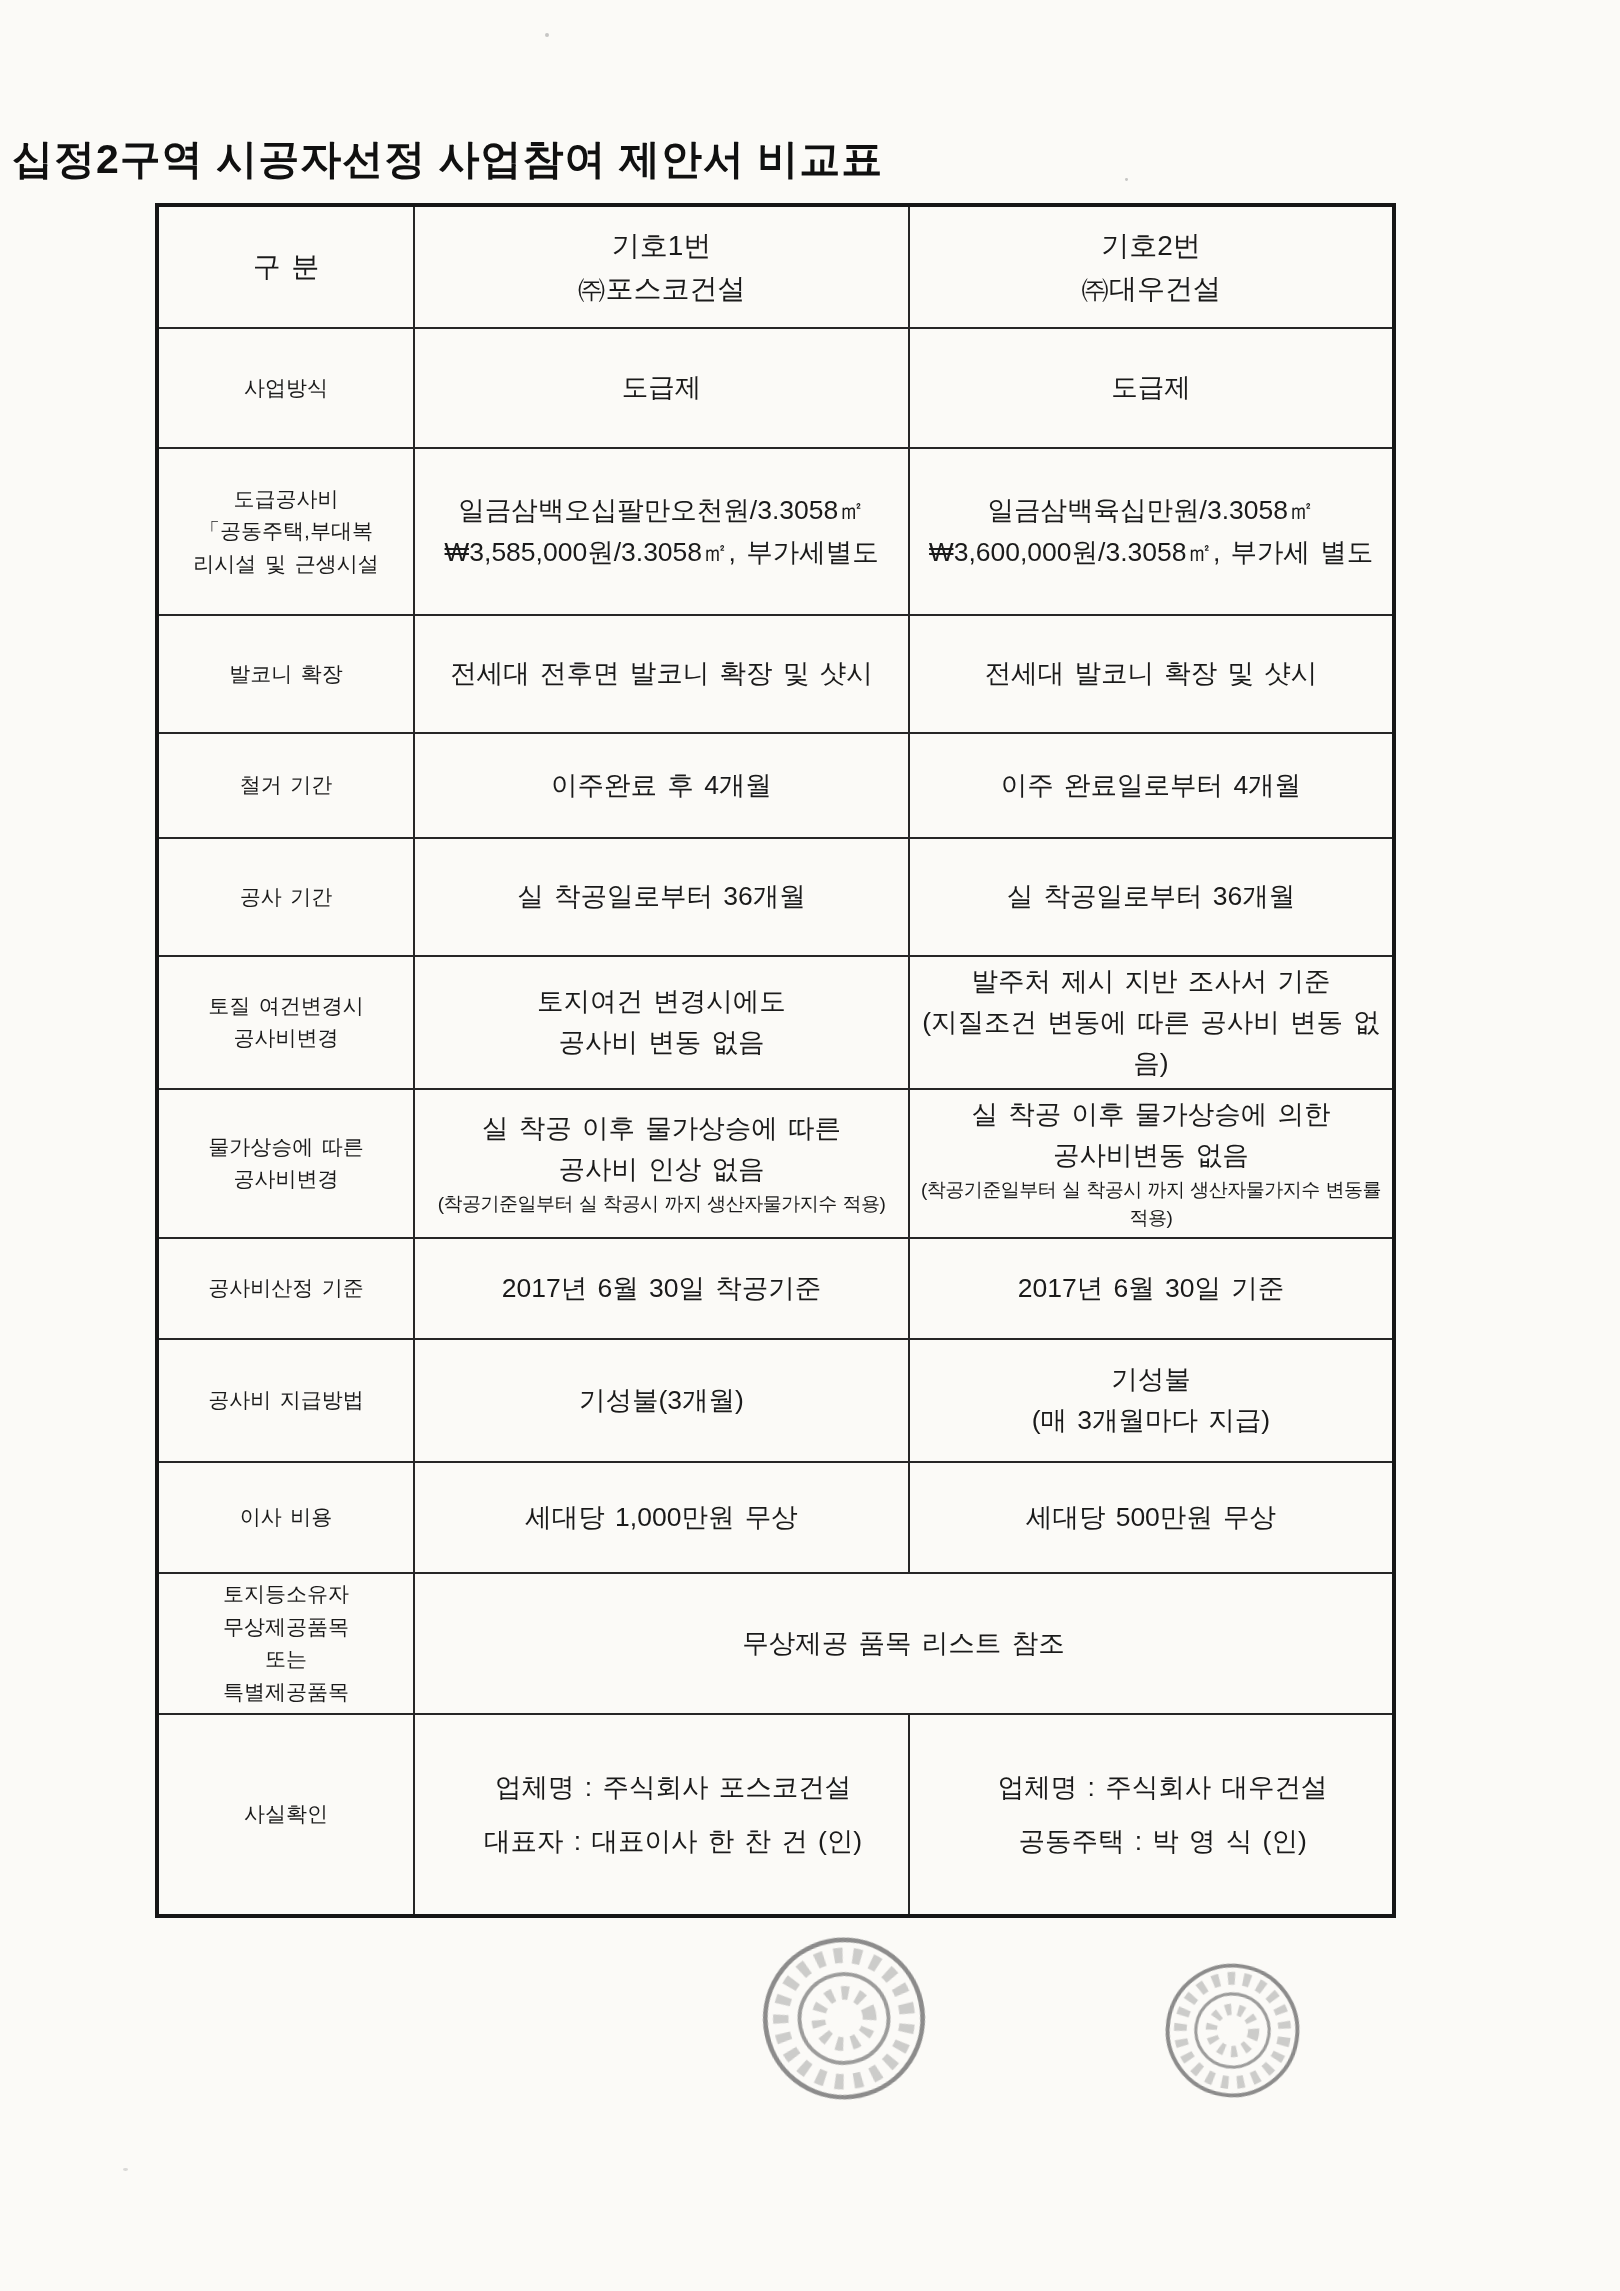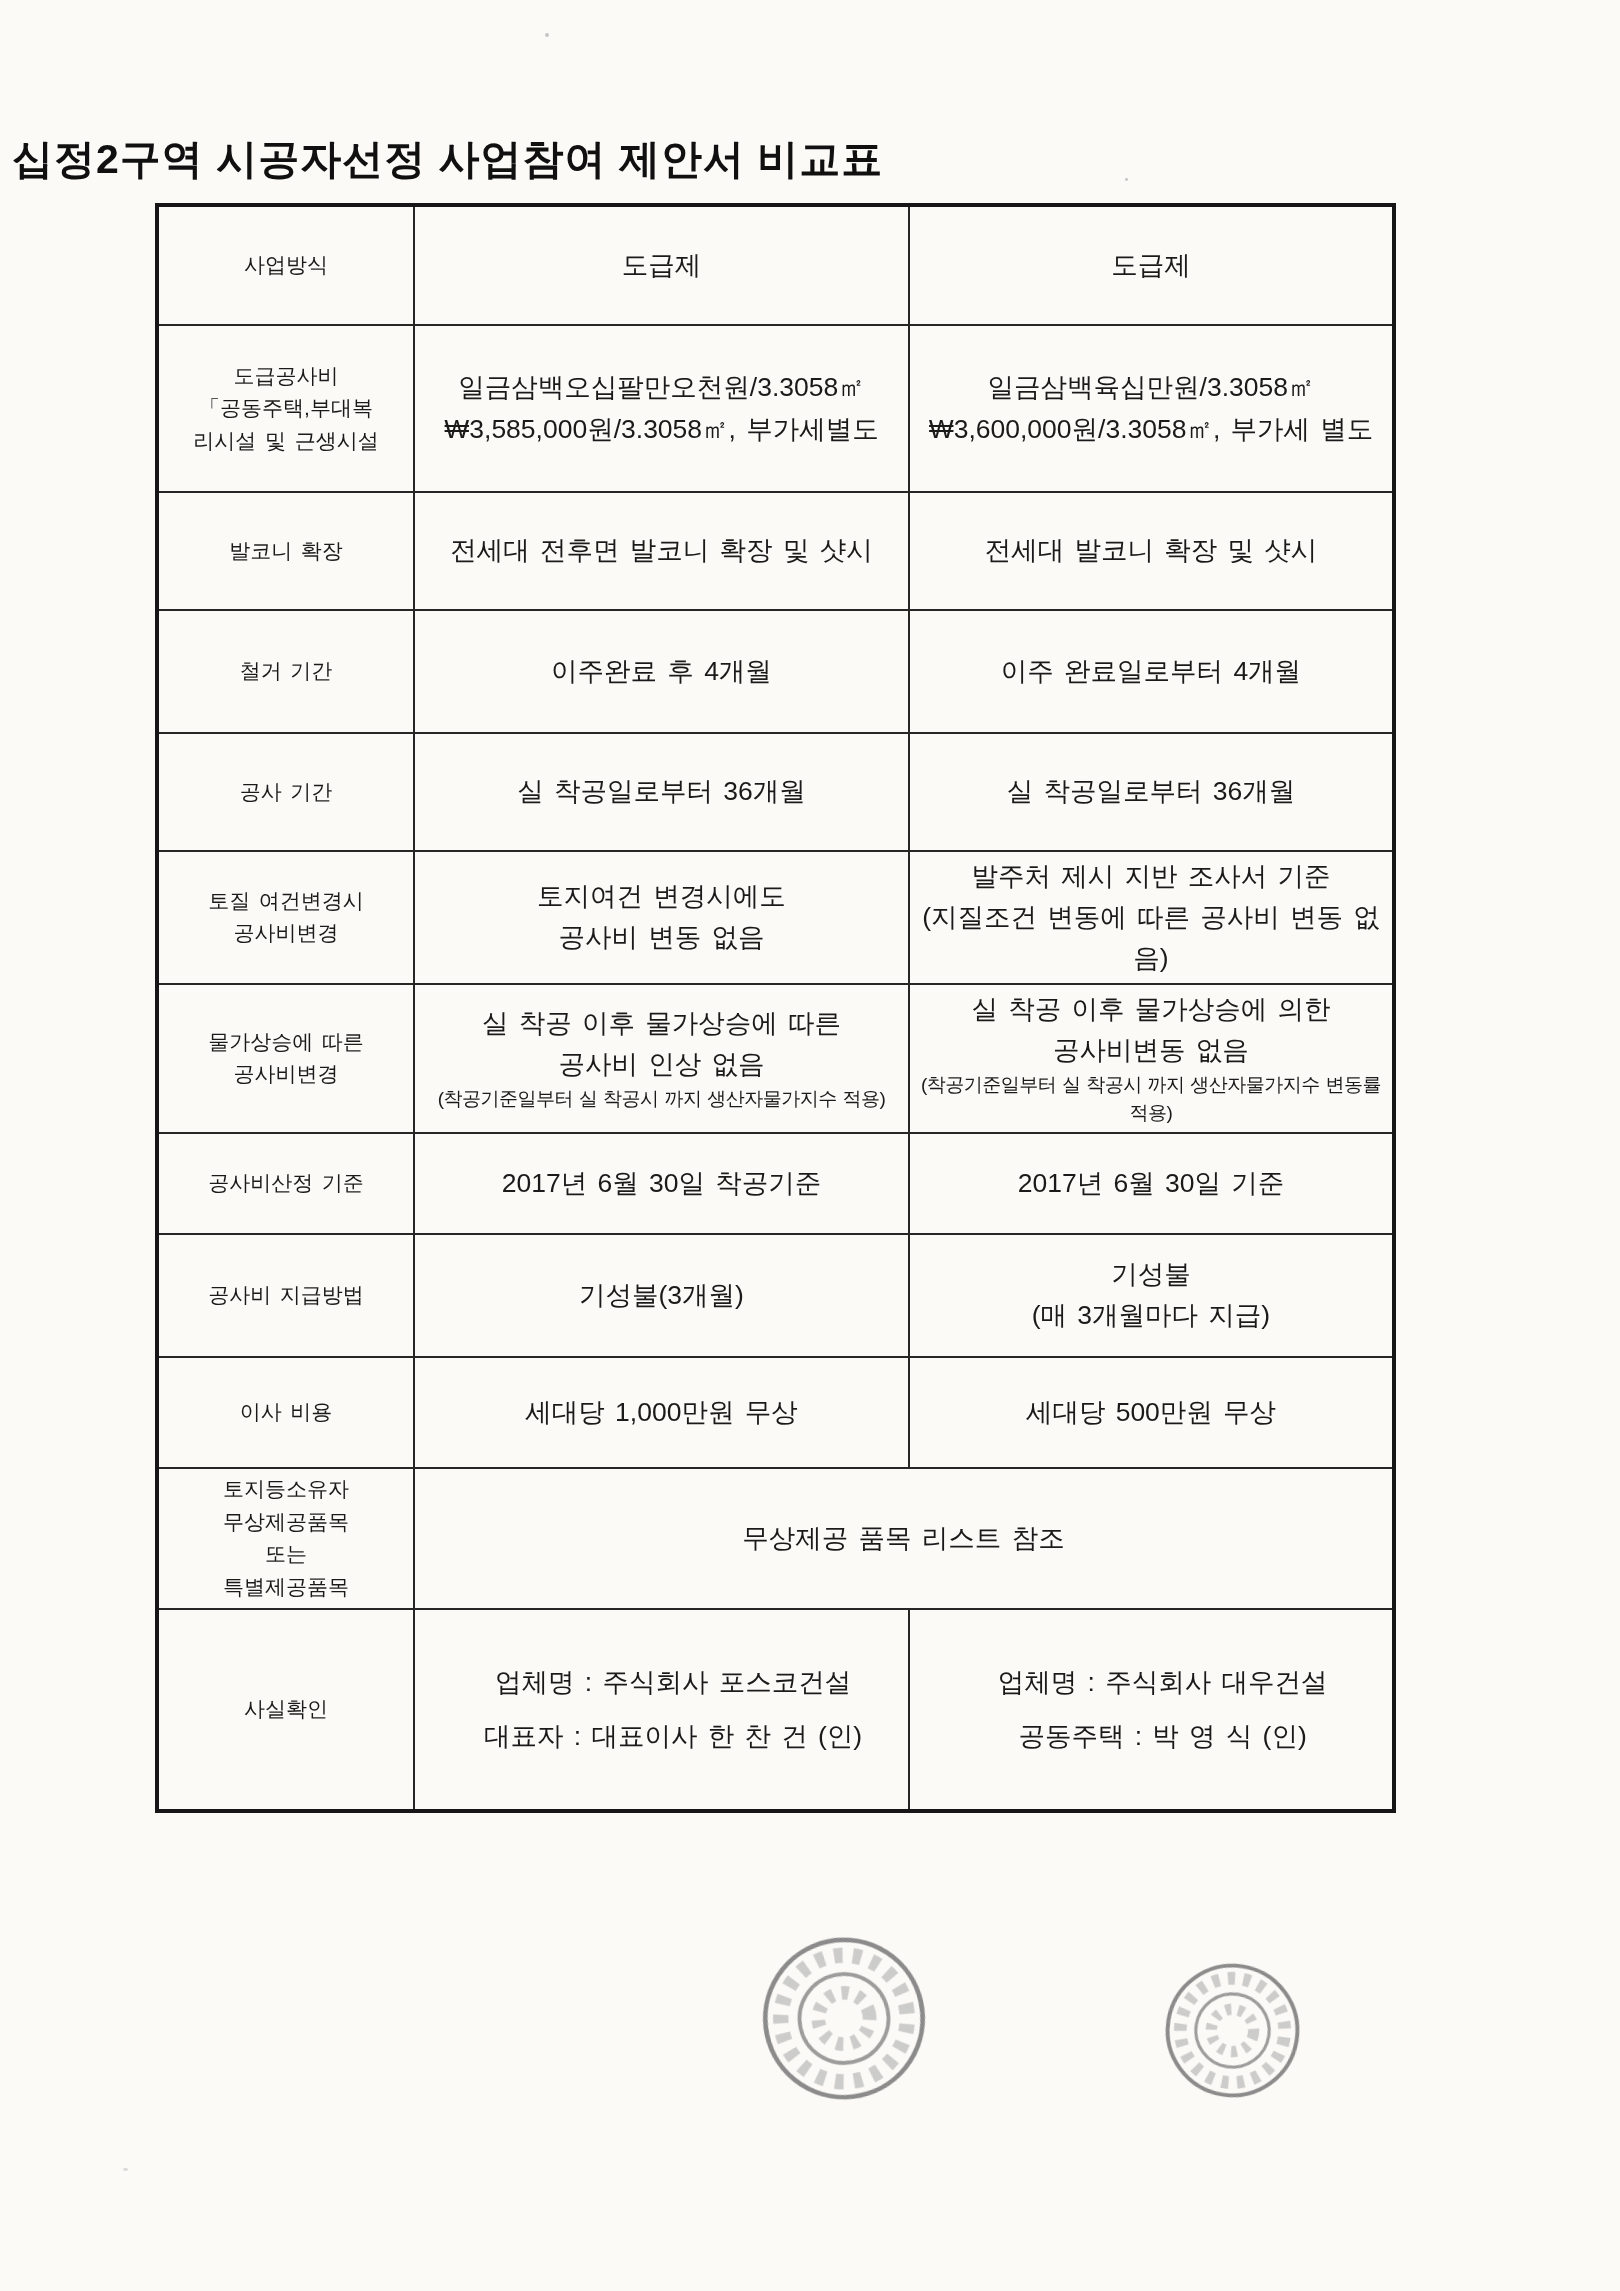--- a/index.html
+++ b/index.html
@@ -24,21 +24,21 @@
   table.doc-table{border:4.9px solid #161616;}
   .doc-table td{
     border:2px solid #262626;
     text-align:center;vertical-align:middle;
     padding:3.9px 9.8px;
   }
   col.c-label{width:257px;}
   col.c-b1{width:495px;}
   col.c-b2{width:485px;}
   tr.r0{height:123px;} tr.r1{height:120px;} tr.r2{height:167px;}
-  tr.r3{height:118px;} tr.r4{height:123px;} tr.r5{height:118px;}
+  tr.r3{height:118px;} tr.r4{height:105px;} tr.r5{height:118px;}
   tr.r6{height:113px;} tr.r7{height:142px;} tr.r8{height:101px;}
   tr.r9{height:123px;} tr.r10{height:111px;} tr.r11{height:141px;}
   tr.r12{height:123px;} tr.r13{height:202px;}
   .hdr{font-size:28px;}
   .lbl{font-size:21px;}
   .line{line-height:1.55;}
   .small{font-size:19px;line-height:1.5;letter-spacing:-0.5px;word-spacing:1px;}
   td.leftcell{text-align:center;padding-left:33px;}
   td.leftcell .line{margin:12.7px 0;}
   .seal{
@@ -62,20 +62,33 @@
   <h1 class="title">십정2구역 시공자선정 사업참여 제안서 비교표</h1>
 
   <table class="doc-table">
     <colgroup>
         <col class="c-label">
         <col class="c-b1">
         <col class="c-b2">
       </colgroup>
     <tbody>
 
+      <tr class="r0">
+        <td class="hdr">
+          <div class="line">구 분</div>
+        </td>
+        <td class="hdr">
+          <div class="line">기호1번</div>
+          <div class="line">㈜포스코건설</div>
+        </td>
+        <td class="hdr">
+          <div class="line">기호2번</div>
+          <div class="line">㈜대우건설</div>
+        </td>
+      </tr>
 
       <tr class="r1">
         <td class="lbl">
           <div class="line">사업방식</div>
         </td>
         <td>
           <div class="line">도급제</div>
         </td>
         <td>
           <div class="line">도급제</div>

